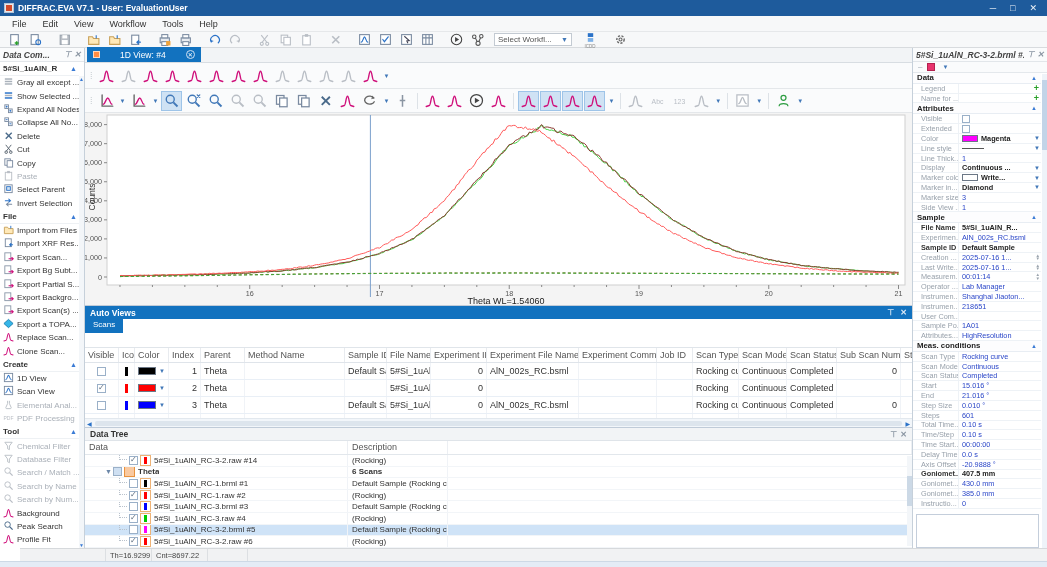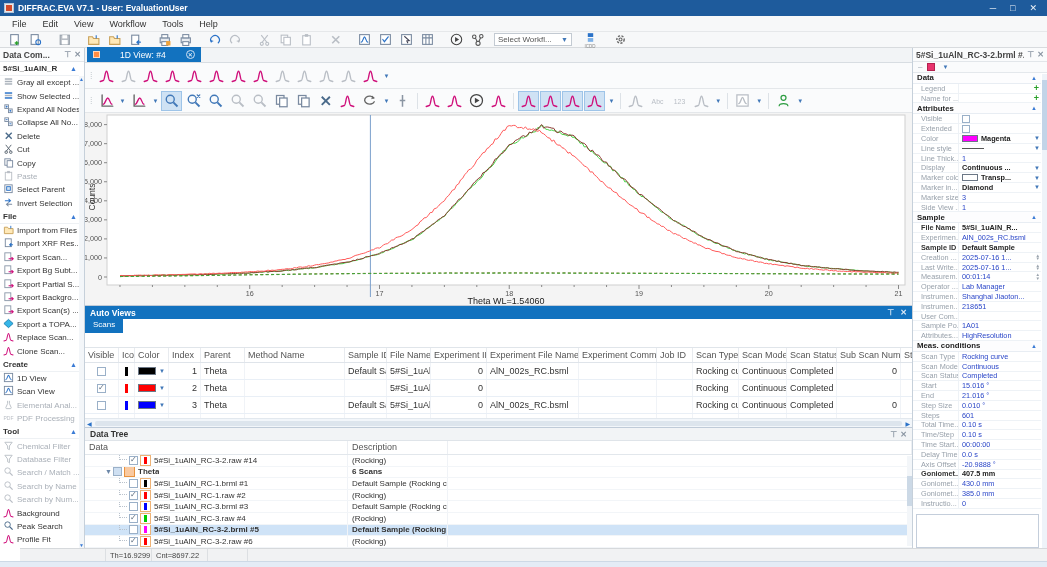--- a/index.html
+++ b/index.html
@@ -19,21 +19,21 @@
   .tbtn{width:20px;height:15px;display:flex;align-items:center;justify-content:center;}
   .tsep{width:7px;height:15px;}
   .wfselect{display:flex;align-items:center;border:1px solid #c3cad2;background:#fff;height:13px;padding:0 3px;margin:0 6px;width:78px;color:#555;font-size:8px;}
   .wfselect .car{margin-left:auto;color:#4178b8;font-size:7px;}
   .icddbtn{display:flex;flex-direction:column;align-items:center;width:22px;line-height:4px;margin-right:8px;}
   .icddbtn .lbl{font-size:4.5px;color:#888;margin-top:1px;}
   
   .workspace{display:flex;height:500px;}
   
   .sidebar{width:85px;border-right:1px solid #c6d0da;background:#fff;display:flex;flex-direction:column;position:relative;}
-  .panelhdr{height:14px;display:flex;align-items:center;padding:0 3px;font-weight:bold;color:#444;border-bottom:1px solid #e2e6ea;background:#fafbfc;font-size:8.5px;flex:0 0 auto;}
+  .panelhdr{height:14px;display:flex;align-items:center;padding:0 3px;font-weight:bold;color:#444;border-bottom:1px solid #e2e6ea;background:#fafbfc;font-size:8.5px;flex:0 0 auto;font-style:italic;}
   .panelhdr .sp{flex:1;}
   .hbtn{color:#8a95a2;font-size:8px;margin-left:3px;}
   .side-scroll{flex:1;overflow:hidden;padding-right:5px;}
   .sgroup{display:flex;align-items:center;font-weight:bold;color:#333;padding:2px 2px 2px 3px;border-bottom:1px solid #eef1f4;font-size:8px;}
   .sgroup .ar{margin-left:auto;color:#3a7bd5;font-size:7px;}
   .sitem{display:flex;align-items:center;height:13.4px;padding-left:3px;white-space:nowrap;overflow:hidden;font-size:8px;color:#333;}
   .sitem svg{flex:0 0 auto;margin-right:3px;}
   .sitem.dis{color:#aab0b8;}
   .sidebar .vscroll{position:absolute;right:0;top:28px;bottom:0;width:5px;background:#f3f6f9;display:flex;flex-direction:column;justify-content:space-between;align-items:center;font-size:5px;color:#3a7bd5;}
   
@@ -73,21 +73,21 @@
   .bluecar{color:#4178b8;font-size:6px;margin-left:3px;}
   .hscroll{height:9px;background:#f2f6fa;border-top:1px solid #e2e8ee;display:flex;align-items:center;justify-content:space-between;padding:0 2px;color:#2a72c8;font-size:6px;flex:0 0 auto;}
   .hthumb{flex:1;height:5px;background:#dde5ed;margin:0 3px;border-radius:2px;}
   
   .datatree{flex:1;border-top:1px solid #c0cbd8;display:flex;flex-direction:column;overflow:hidden;position:relative;}
   .grayhdr{height:13px;background:#f2f4f6;border-bottom:1px solid #dfe4e9;display:flex;align-items:center;padding:0 5px;font-weight:bold;color:#333;font-size:8.5px;}
   .grayhdr .sp{flex:1;}
   .dtcolhdr{height:14px;display:flex;border-bottom:1px solid #e2e7ec;color:#555;}
   .dtcol{padding:1px 4px;border-right:1px solid #eceff3;}
   .dtrow{height:11.6px;display:flex;align-items:center;font-size:8px;border-bottom:1px solid #f2f5f8;}
-  .dtrow.sel{background:#cfe3f7;font-weight:bold;}
+  .dtrow.sel{background:#cfe3f7;}
   .dtrow .datacol{width:263px;display:flex;align-items:center;overflow:hidden;white-space:nowrap;height:100%;border-right:1px solid #f0f3f7;}
   .dtrow .desccol{width:100px;padding-left:4px;overflow:hidden;white-space:nowrap;height:100%;display:flex;align-items:center;border-right:1px solid #f0f3f7;}
   .elbow{width:8px;height:8px;border-left:1px dotted #b9c2cc;border-bottom:1px dotted #b9c2cc;margin:-4px 2px 4px 0;flex:0 0 auto;}
   .exp{color:#6b87a8;font-size:7px;width:8px;flex:0 0 auto;}
   .scanic{width:11px;height:11px;border:1px solid #eeb275;background:#fff;display:flex;align-items:center;justify-content:center;margin:0 3px 0 2px;flex:0 0 auto;}
   .scanic .bar{width:2.5px;height:7px;}
   .scanic.node{background:#f9c9a0;border-color:#e8923e;}
   .b{font-weight:bold;}
   .dtree-vscroll{position:absolute;right:0;top:28px;bottom:2px;width:5px;background:#f3f6f9;}
   .dtree-vscroll .th{width:5px;height:30px;background:#ccd9e6;margin-top:20px;}
@@ -1197,21 +1197,21 @@
             <div class="plabel">Display</div>
             <div class="pval vb">
               <span>Continuous ...</span>
               <span class="drop">▼</span>
             </div>
           </div>
           <div class="prow">
             <div class="plabel">Marker color</div>
             <div class="pval vb">
               <span class="psw" style="background:#ffffff"></span>
-              <span>Transp...</span>
+              <span>Write...</span>
               <span class="drop">▼</span>
             </div>
           </div>
           <div class="prow">
             <div class="plabel">Marker in...</div>
             <div class="pval vb">
               <span>Diamond</span>
               <span class="drop">▼</span>
             </div>
           </div>

